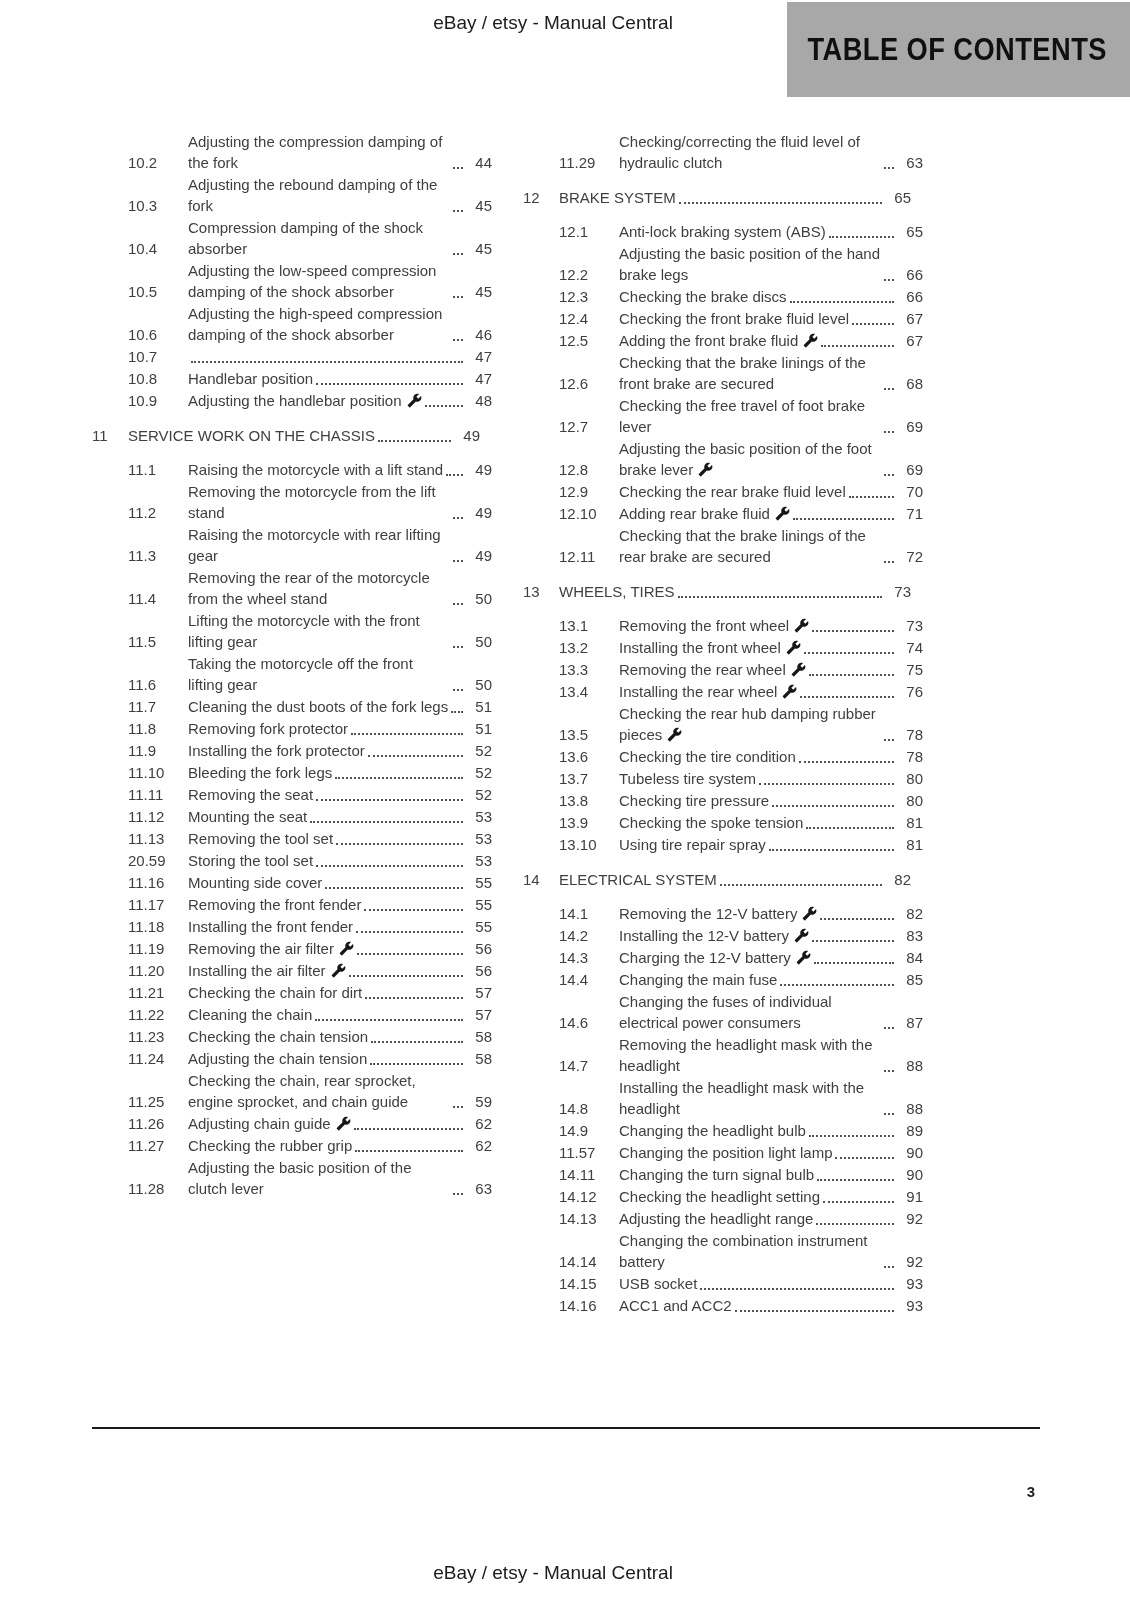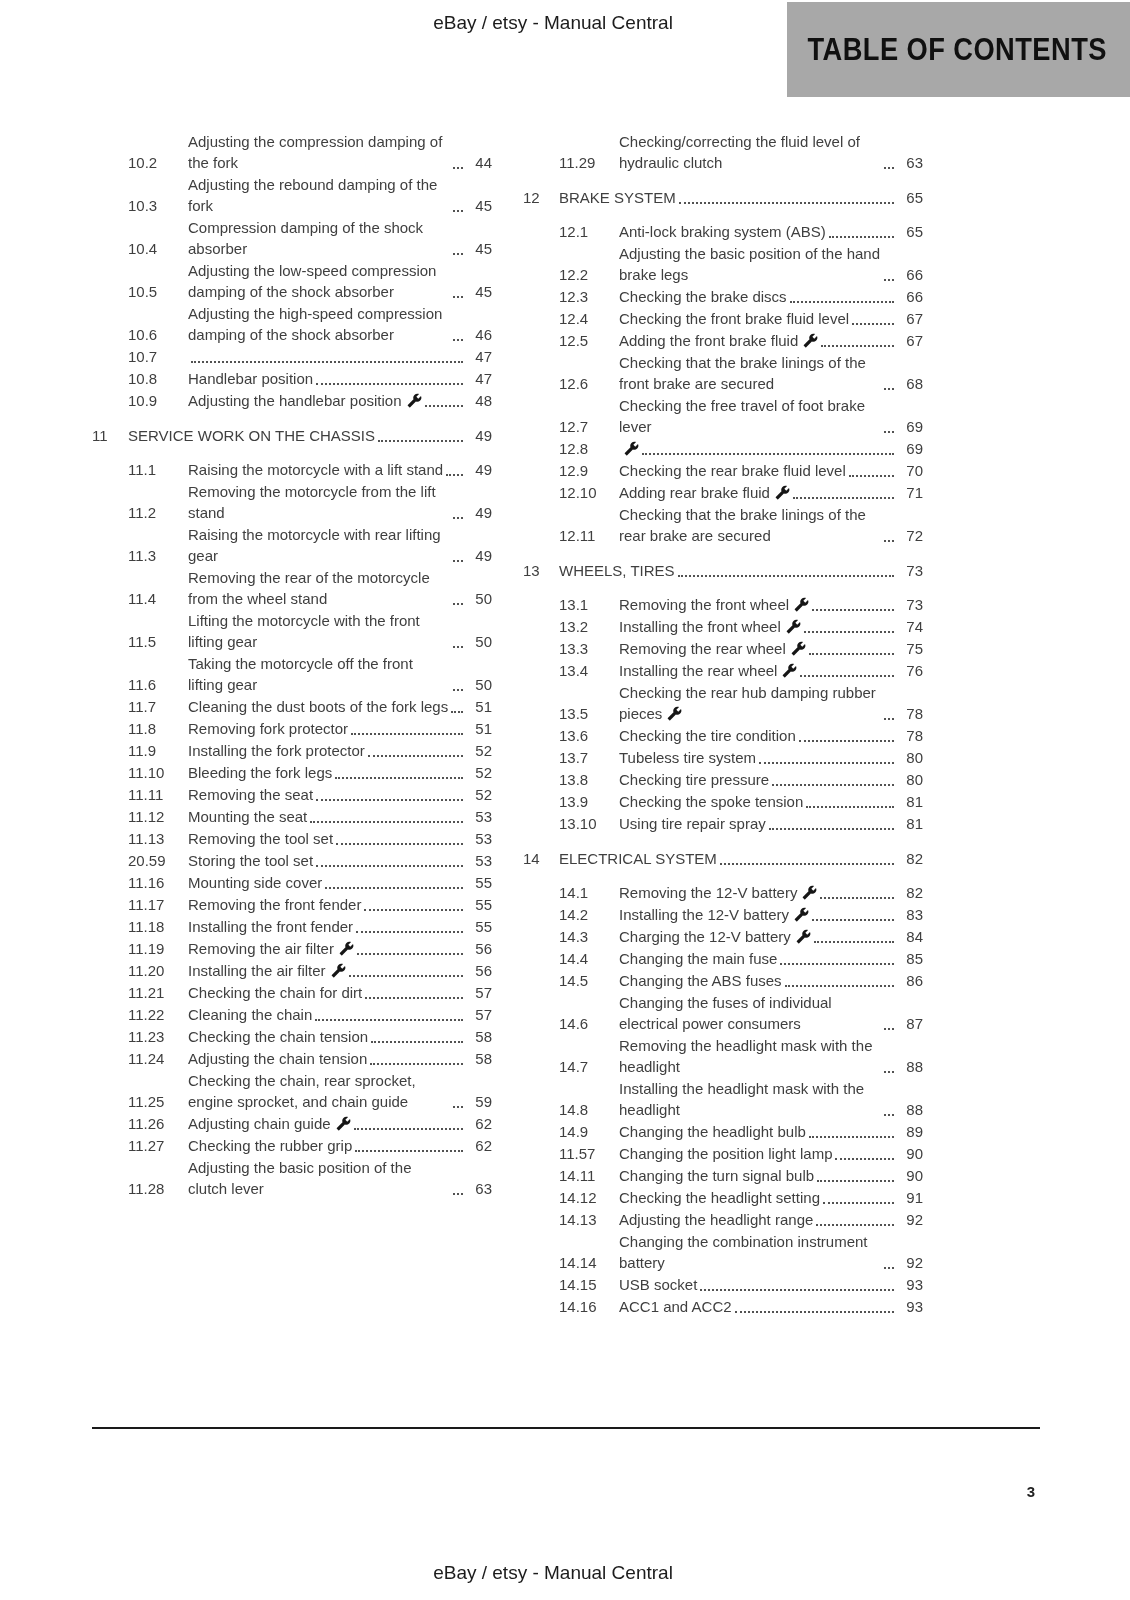--- a/index.html
+++ b/index.html
@@ -33,21 +33,21 @@
     position:absolute; top:131px; left:92px;
     display:flex; gap:31px;
   }
   .col { width:400px; }
 
   .row {
     display:flex; align-items:flex-end;
     font-size:15px; line-height:21px; color:#3f3f3f;
     margin-bottom:1px;
   }
-  .row.section { margin:14px 0 13px 0; }
+  .row.section { margin:14px 12px 13px 0; }
   .row.section .num { width:36px; flex:none; }
   .row.entry { padding-left:36px; }
   .row.entry .num { width:60px; flex:none; }
   .title { flex:0 1 auto; }
   .dots {
     flex:1 1 10px; min-width:10px;
     border-bottom:2px dotted #525252;
     margin:0 3px 4px 3px;
   }
   .pg { flex:none; min-width:26px; text-align:right; }
@@ -370,21 +370,21 @@
           <span class="pg">68</span>
         </div>
         <div class="row entry">
           <span class="num">12.7</span>
           <span class="title"><span>Checking the free travel of foot brake lever</span></span>
           <span class="dots"></span>
           <span class="pg">69</span>
         </div>
         <div class="row entry">
           <span class="num">12.8</span>
-          <span class="title"><svg viewBox="0 0 24 24" class="wrench">
+          <span class="title"><span>Adjusting the basic position of the foot brake lever</span><svg viewBox="0 0 24 24" class="wrench">
               <g transform="scale(-1,1) translate(-24,0)">
                 <path d="M22.7 19l-9.1-9.1c.9-2.3.4-5-1.5-6.9-2-2-5-2.4-7.4-1.3L9 6 6 9 1.6 4.7C.4 7.1.9 10.1 2.9 12.1c1.9 1.9 4.6 2.4 6.9 1.5l9.1 9.1c.4.4 1 .4 1.4 0l2.3-2.3c.5-.4.5-1.1.1-1.4z"></path>
               </g>
             </svg></span>
           <span class="dots"></span>
           <span class="pg">69</span>
         </div>
         <div class="row entry">
           <span class="num">12.9</span>
           <span class="title"><span>Checking the rear brake fluid level</span></span>
@@ -529,26 +529,20 @@
           <span class="dots"></span>
           <span class="pg">84</span>
         </div>
         <div class="row entry">
           <span class="num">14.4</span>
           <span class="title"><span>Changing the main fuse</span></span>
           <span class="dots"></span>
           <span class="pg">85</span>
         </div>
         <div class="row entry">
-          <span class="num">14.5</span>
-          <span class="title"><span>Changing the ABS fuses</span></span>
-          <span class="dots"></span>
-          <span class="pg">86</span>
-        </div>
-        <div class="row entry">
           <span class="num">14.6</span>
           <span class="title"><span>Changing the fuses of individual electrical power consumers</span></span>
           <span class="dots"></span>
           <span class="pg">87</span>
         </div>
         <div class="row entry">
           <span class="num">14.7</span>
           <span class="title"><span>Removing the headlight mask with the headlight</span></span>
           <span class="dots"></span>
           <span class="pg">88</span>

